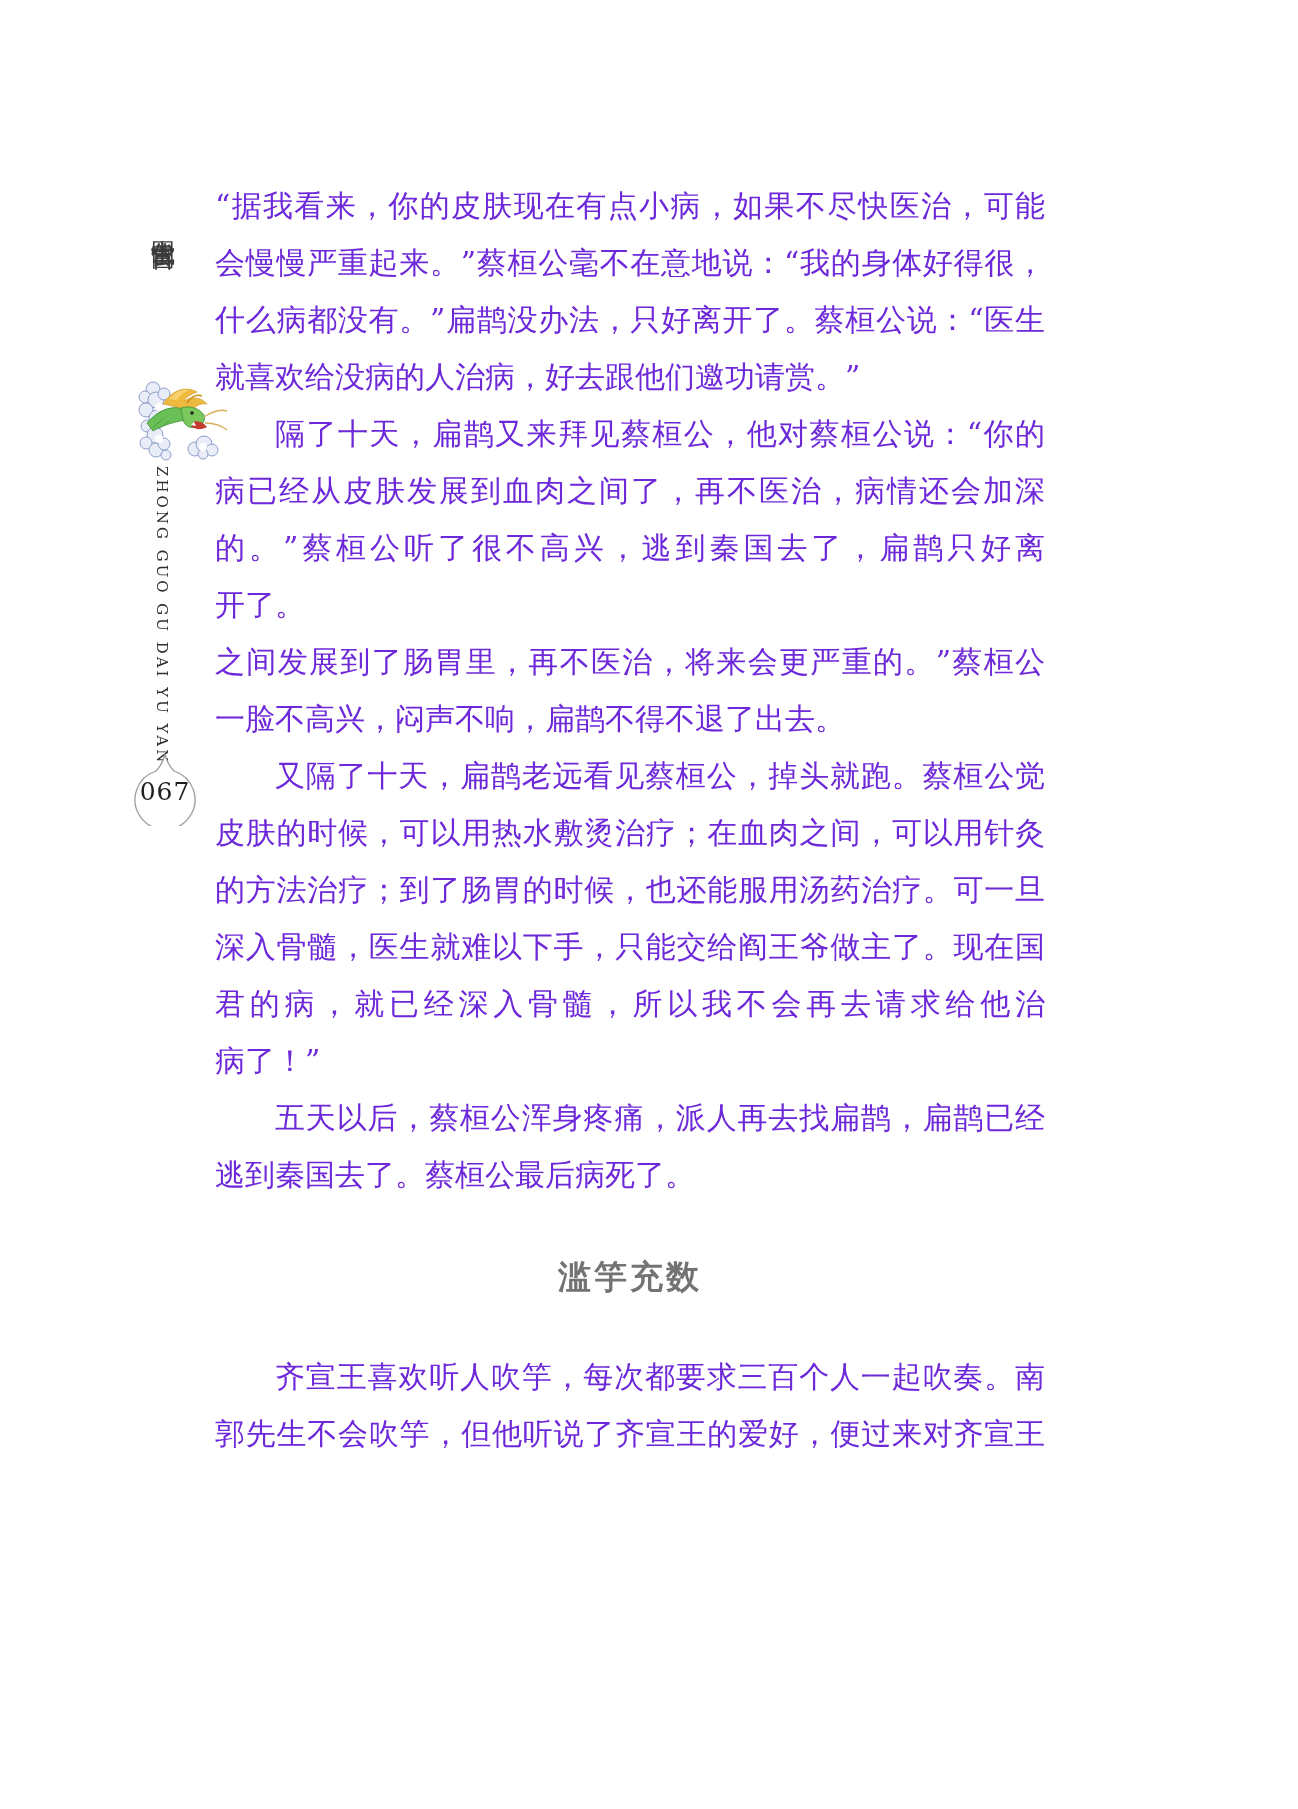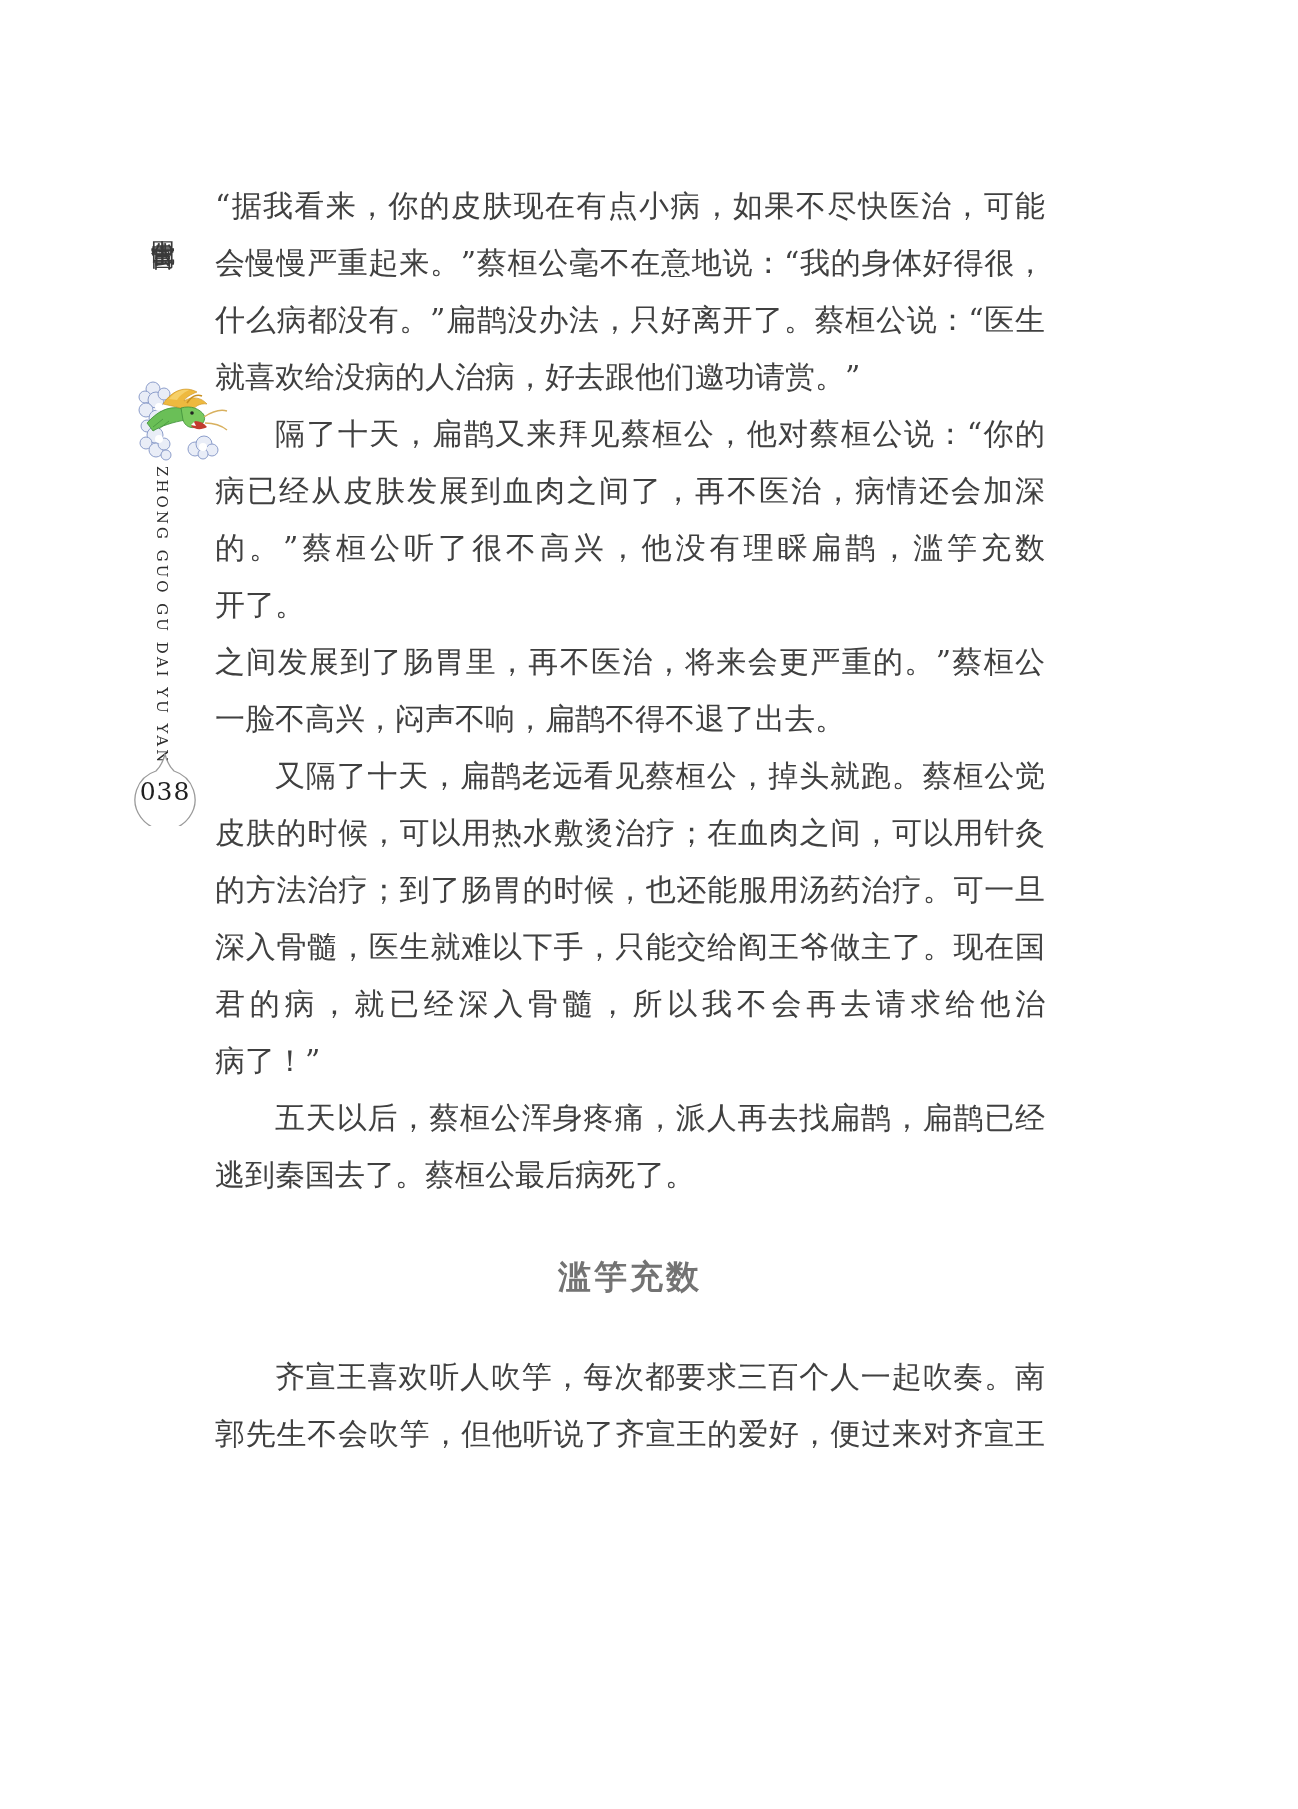--- a/index.html
+++ b/index.html
@@ -26,21 +26,21 @@
   .badge svg { position:absolute; left:0; top:0; }
   .badge .num {
     position:absolute; left:0; top:33px; width:70px;
     text-align:center; font-size:25px; letter-spacing:1px; color:#1f1f1f;
   }
 
   
   .main { position:absolute; left:215px; top:177px; width:830px; }
   .para { margin:0; }
   .ln {
-    font-size:30px; line-height:57px; height:57px; color:#404040;
+    font-size:30px; line-height:57px; height:57px; color:#6d28d9;
     text-align:justify; text-align-last:justify;
     white-space:normal;
   }
   .ln.end { text-align-last:left; }
   .ln.ind { text-indent:60px; }
   .stitle {
     font-size:33px; font-weight:700; line-height:57px; height:57px;
     text-align:center; letter-spacing:3px; color:#737373;
     margin-top:45px; margin-bottom:43px;
   }
@@ -87,39 +87,39 @@
       <path d="M61,45 L63,49 L58,48 Z" fill="#ffffff"></path>
       <path d="M71,40 C80,34 87,32 94,34 M72,46 C81,46 89,49 94,53" stroke="#d8b05e" stroke-width="1.5" fill="none"></path>
     </svg>
 
     <div class="vpinyin">ZHONG GUO GU DAI YU YAN</div>
 
     <div class="badge">
       <svg width="70" height="82" viewBox="0 0 70 82">
         <path d="M35,10 C33,19 30,23 26,27 A30,30 0 1 0 44,27 C40,23 37,19 35,10 Z" fill="#ffffff" stroke="#9a9a9a" stroke-width="1.3"></path>
       </svg>
-      <span class="num">038</span>
+      <span class="num">067</span>
     </div>
   </aside>
 
   <main class="main">
 
     <p class="para">
       </p>
       <div class="ln">“据我看来，你的皮肤现在有点小病，如果不尽快医治，可能</div>
       <div class="ln">会慢慢严重起来。”蔡桓公毫不在意地说：“我的身体好得很，</div>
       <div class="ln">什么病都没有。”扁鹊没办法，只好离开了。蔡桓公说：“医生</div>
       <div class="ln end">就喜欢给没病的人治病，好去跟他们邀功请赏。”</div>
     <p></p>
 
     <p class="para">
       </p>
       <div class="ln ind">隔了十天，扁鹊又来拜见蔡桓公，他对蔡桓公说：“你的</div>
       <div class="ln">病已经从皮肤发展到血肉之间了，再不医治，病情还会加深</div>
-      <div class="ln">的。”蔡桓公听了很不高兴，他没有理睬扁鹊，滥竽充数</div>
+      <div class="ln">的。”蔡桓公听了很不高兴，逃到秦国去了，扁鹊只好离</div>
       <div class="ln end">开了。</div>
     <p></p>
 
     <p class="para">
       </p>
       <div class="ln">之间发展到了肠胃里，再不医治，将来会更严重的。”蔡桓公</div>
       <div class="ln end">一脸不高兴，闷声不响，扁鹊不得不退了出去。</div>
     <p></p>
 
     <p class="para">

